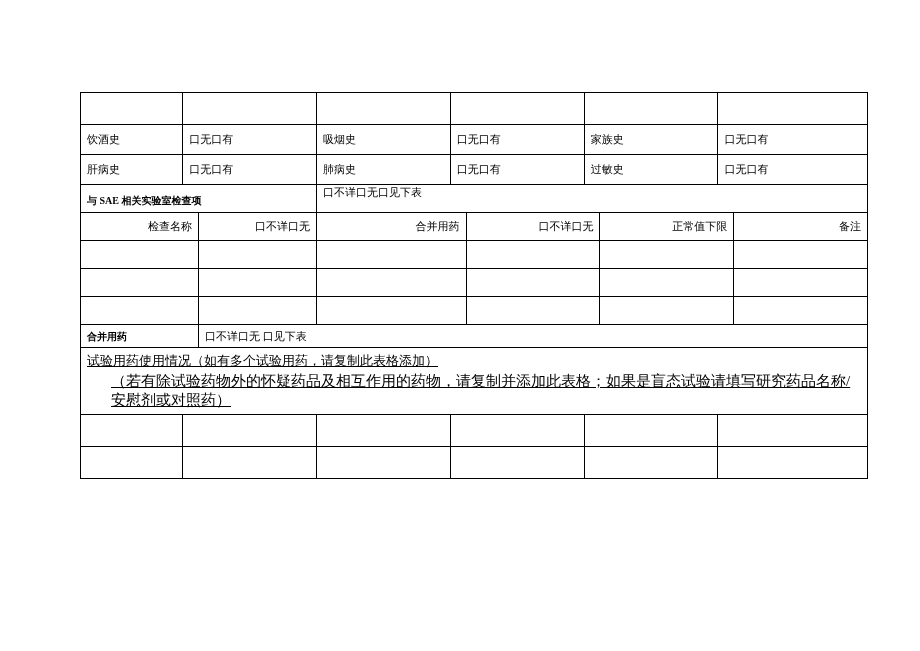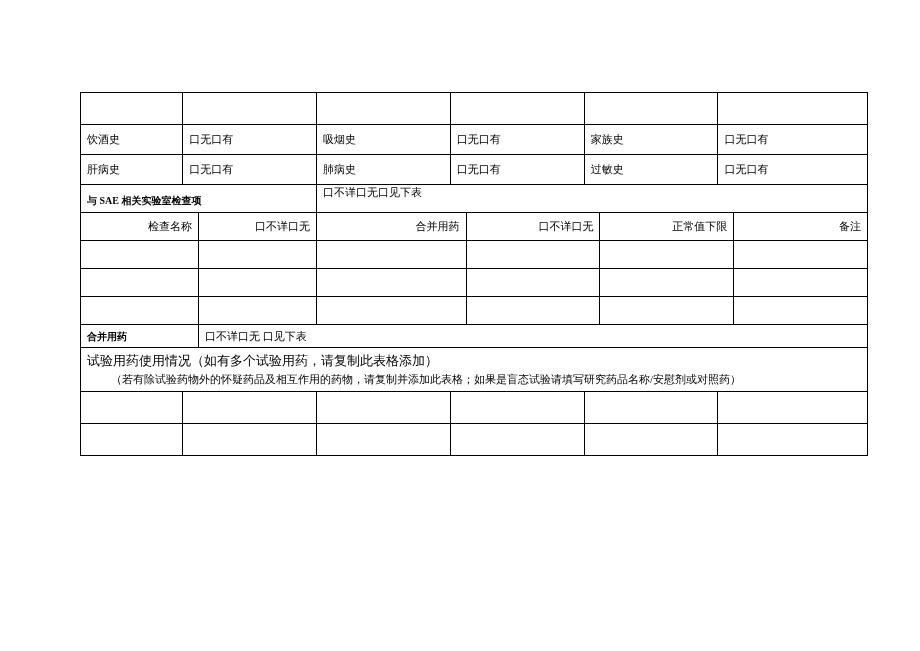--- a/index.html
+++ b/index.html
@@ -47,21 +47,21 @@
     }
     .section-label {
       font-weight: bold;
       font-size: 10px;
     }
     .med-heading {
       font-size: 13px;
       padding: 4px 6px 2px 6px;
     }
     .med-sub {
-      font-size: 11px;
+      font-size: 15px;
       padding: 0 6px 4px 30px;
     }
     .med-block {
       border-left: 1px solid #000;
       border-right: 1px solid #000;
       border-top: 1px solid #000;
     }
     .med-rows td { height: 32px; }
   </style>
 </head>
@@ -161,21 +161,21 @@
     <tbody>
         <tr>
       <td style="width:15%;border-bottom:none;height:22px;">
         <span class="section-label">合并用药</span>
       </td>
       <td style="border-bottom:none;height:22px;">口不详口无        口见下表</td>
     </tr>
   </tbody>
     </table>
 
-  <div class="med-block" style="margin-top:-1px;">
+  <div class="med-block" style="margin-top:-1px;text-decoration:underline;">
     <div class="med-heading">试验用药使用情况（如有多个试验用药，请复制此表格添加）</div>
     <div class="med-sub">（若有除试验药物外的怀疑药品及相互作用的药物，请复制并添加此表格；如果是盲态试验请填写研究药品名称/安慰剂或对照药）</div>
   </div>
 
   <table class="med-rows" style="margin-top:0;">
     <colgroup>
       <col style="width:13%">
         <col style="width:17%">
       <col style="width:17%">
         <col style="width:17%">

